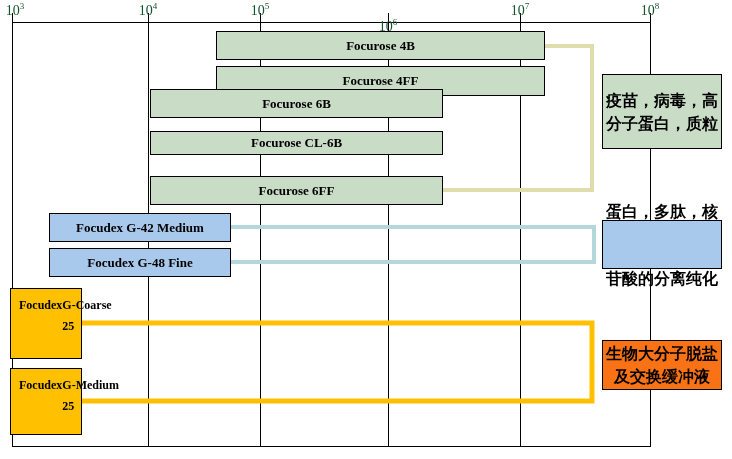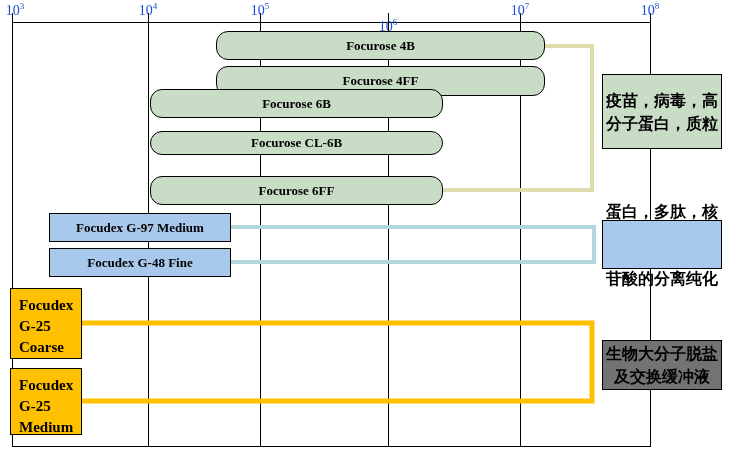--- a/index.html
+++ b/index.html
@@ -4,41 +4,41 @@
 <style>
   html,body{margin:0;padding:0;background:#fff;}
   .stage{position:relative;width:732px;height:459px;background:#fff;overflow:hidden;
          font-family:"Liberation Serif",serif;}
   
   .vline,.hline,.tick{position:absolute;background:#000;z-index:1;}
   .vline{width:1px;}
   .hline{height:1px;}
   .tick{width:1px;height:9px;}
   .tick-label{position:absolute;top:1px;width:30px;text-align:center;
-              font-size:14px;color:#1d4ed8;z-index:1;}
+              font-size:14px;color:#14532d;z-index:1;}
   .tick-label sup{font-size:9px;}
   
   .connectors{position:absolute;left:0;top:0;z-index:2;}
   
   .bar{position:absolute;box-sizing:border-box;border:1px solid #000;z-index:3;
        display:flex;align-items:center;justify-content:center;
        font-weight:bold;font-size:13px;color:#000;}
-  .bar-green{background:#C9DCC6;border-radius:12px;}
+  .bar-green{background:#C9DCC6;}
   .bar-blue{background:#A9C9EC;}
   .bar-yellow{background:#FFC000;}
-  .bar-multiline{flex-direction:column;align-items:flex-start;justify-content:flex-start;
-                 padding:6px 0 0 8px;line-height:21px;font-size:15px;}
+  .bar-multiline{align-items:flex-start;justify-content:flex-start;
+                 padding:6px 0 0 8px;line-height:21px;font-size:12px;}
   
   .note{position:absolute;box-sizing:border-box;border:1px solid #000;z-index:4;
         display:flex;flex-direction:column;align-items:center;justify-content:center;
         font-weight:bold;font-size:16px;line-height:23px;color:#000;
         font-family:"DejaVu Sans","Liberation Sans",sans-serif;}
   .note-green{background:#C9DCC6;}
   .note-blue{background:#A9C9EC;gap:44px;}
-  .note-yellow{background:#737373;}
+  .note-yellow{background:#f97316;}
 </style>
 </head>
 <body>
 
 <div class="stage">
 
   <div class="hline" style="left:12px;top:22px;width:639px;"></div>
   <div class="tick" style="left:12px;top:13px;"></div>
   <div class="tick" style="left:148px;top:13px;"></div>
   <div class="tick" style="left:260px;top:13px;"></div>
@@ -67,21 +67,21 @@
     <polyline points="231,227 594,227 594,262 231,262" fill="none" stroke-width="4" stroke="#B4D7DC"></polyline>
     <polyline points="82,323 592,323 592,401 82,401" fill="none" stroke-width="5" stroke="#FFC000"></polyline>
   </svg>
 
   <div class="bar bar-green" style="left:216px;top:31px;width:329px;height:29px;">Focurose 4B</div>
   <div class="bar bar-green" style="left:216px;top:66px;width:329px;height:30px;">Focurose 4FF</div>
   <div class="bar bar-green" style="left:150px;top:89px;width:293px;height:29px;">Focurose 6B</div>
   <div class="bar bar-green" style="left:150px;top:131px;width:293px;height:24px;">Focurose CL-6B</div>
   <div class="bar bar-green" style="left:150px;top:176px;width:293px;height:29px;">Focurose 6FF</div>
 
-  <div class="bar bar-blue" style="left:49px;top:213px;width:182px;height:29px;">Focudex G-97 Medium</div>
+  <div class="bar bar-blue" style="left:49px;top:213px;width:182px;height:29px;">Focudex G-42 Medium</div>
   <div class="bar bar-blue" style="left:49px;top:248px;width:182px;height:29px;">Focudex G-48 Fine</div>
 
   <div class="bar bar-yellow bar-multiline" style="left:10px;top:288px;width:72px;height:71px;">
     <span>Focudex</span>
     <span>G-25</span>
     <span>Coarse</span>
   </div>
   <div class="bar bar-yellow bar-multiline" style="left:10px;top:368px;width:72px;height:67px;">
     <span>Focudex</span>
     <span>G-25</span>

